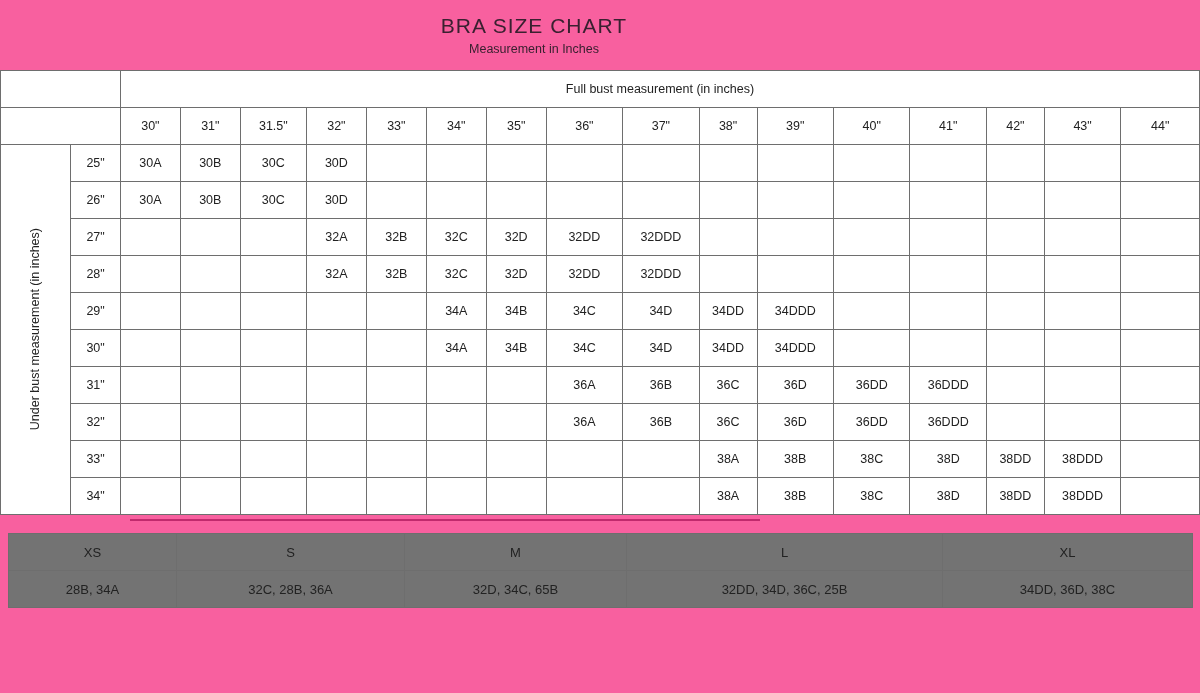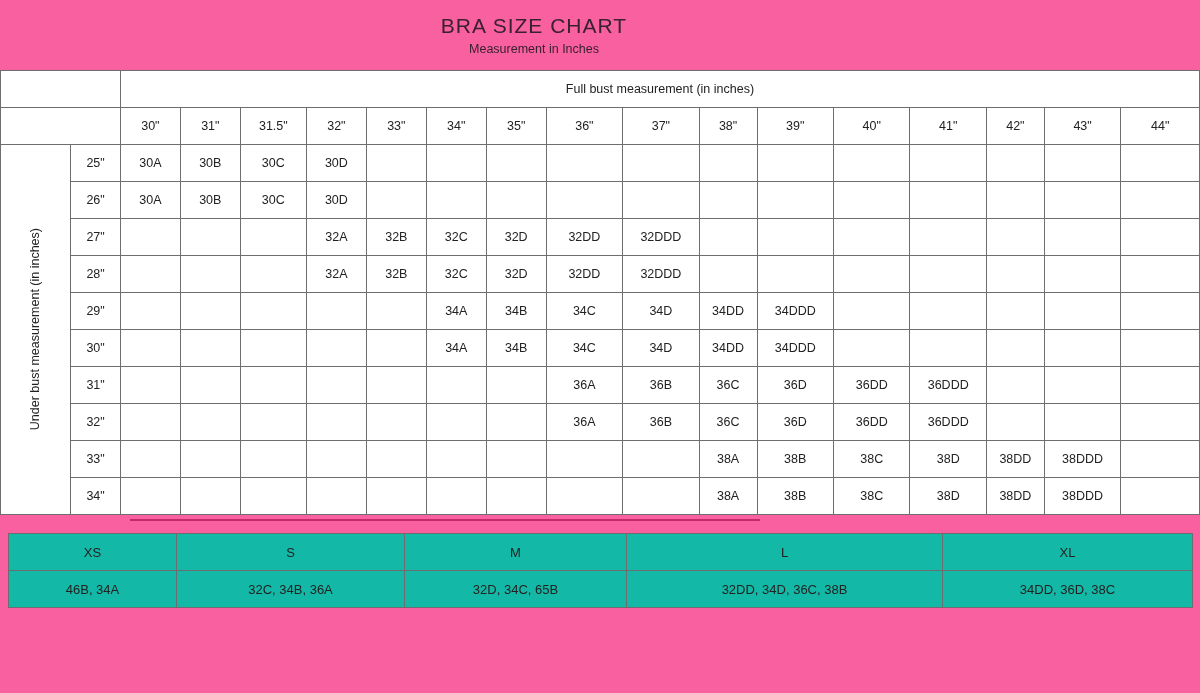--- a/index.html
+++ b/index.html
@@ -118,21 +118,21 @@
     border-collapse: collapse;
     table-layout: fixed;
     width: 1184px;
   }
   table.cup-table td {
     border: 1px solid #6e6e6e;
     text-align: center;
     vertical-align: middle;
     height: 36px;
     font-size: 13px;
-    background: #14b8a6;
+    background: #737373;
     padding: 0;
   }
   table.cup-table td.pinkcell {
     background: #F8609F;
     border: 1px solid #6e6e6e;
   }
   .underline-accent {
     position: absolute;
     left: 130px;
     top: 519px;
@@ -407,23 +407,23 @@
       </colgroup>
       <tbody id="cup-body">
           <tr>
             <td>XS</td>
             <td>S</td>
             <td>M</td>
             <td>L</td>
             <td>XL</td>
           </tr>
           <tr>
-            <td>46B, 34A</td>
-            <td>32C, 34B, 36A</td>
+            <td>28B, 34A</td>
+            <td>32C, 28B, 36A</td>
             <td>32D, 34C, 65B</td>
-            <td>32DD, 34D, 36C, 38B</td>
+            <td>32DD, 34D, 36C, 25B</td>
             <td>34DD, 36D, 38C</td>
           </tr>
         </tbody>
     </table>
   </div>
 
 </div>
 
 </body></html>

